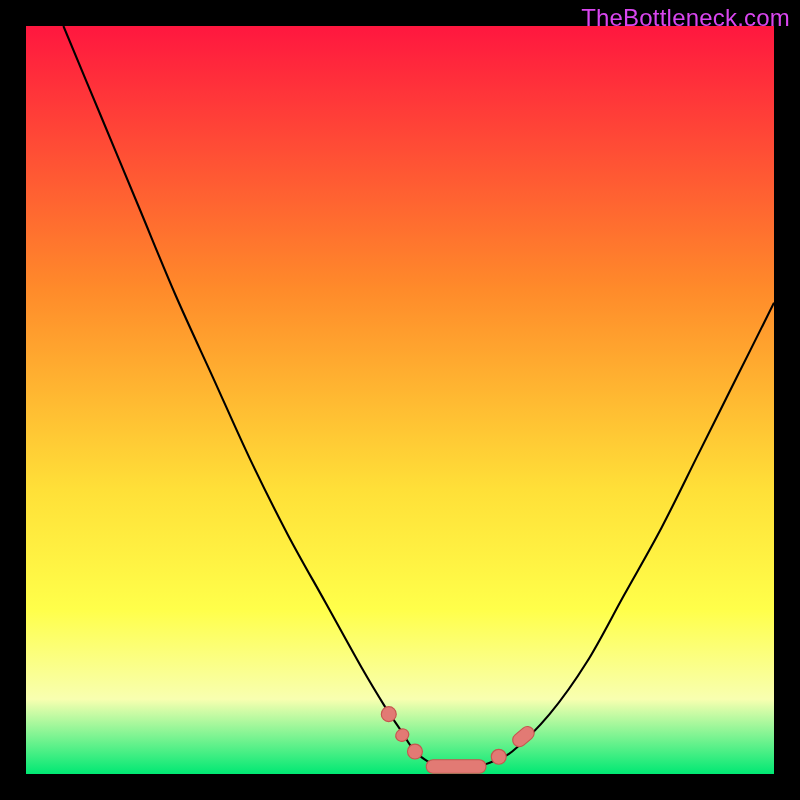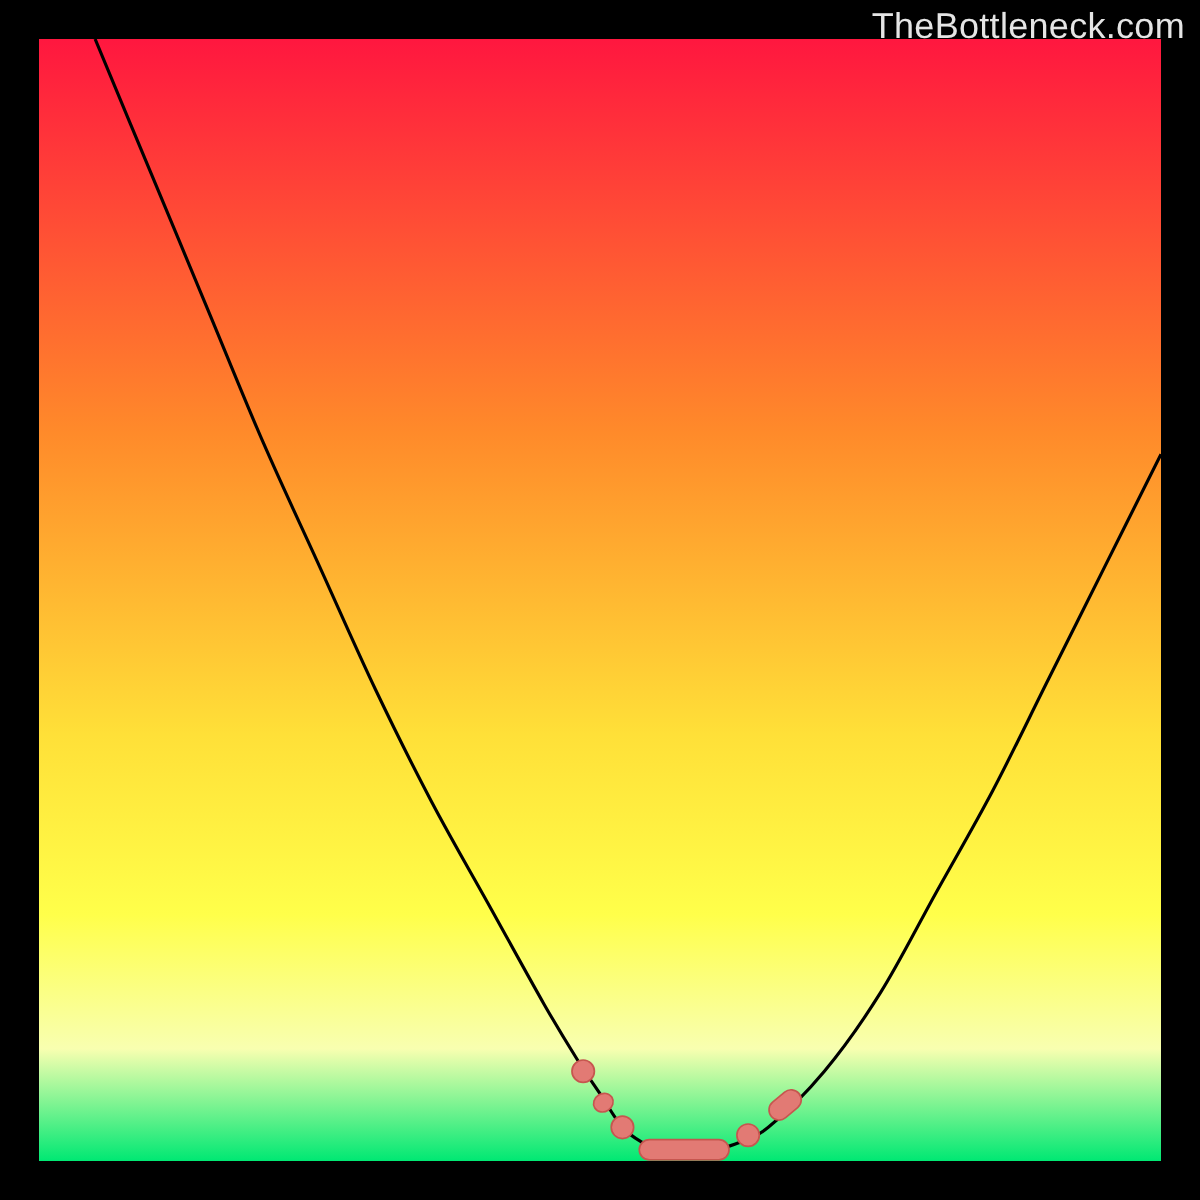--- a/index.html
+++ b/index.html
@@ -24,21 +24,21 @@
     top: 26px;
     width: 748px;
     height: 748px;
   }
   .watermark {
     position: absolute;
     top: 4px;
     right: 10px;
     font-family: Arial, Helvetica, sans-serif;
     font-size: 24px;
-    color: #e5e5e5;
+    color: #d946ef;
     font-weight: 400;
     letter-spacing: 0.2px;
   }
   svg { display: block; }
 </style>
 </head>
 <body>
 
 <div class="frame">
   <div class="plot">

